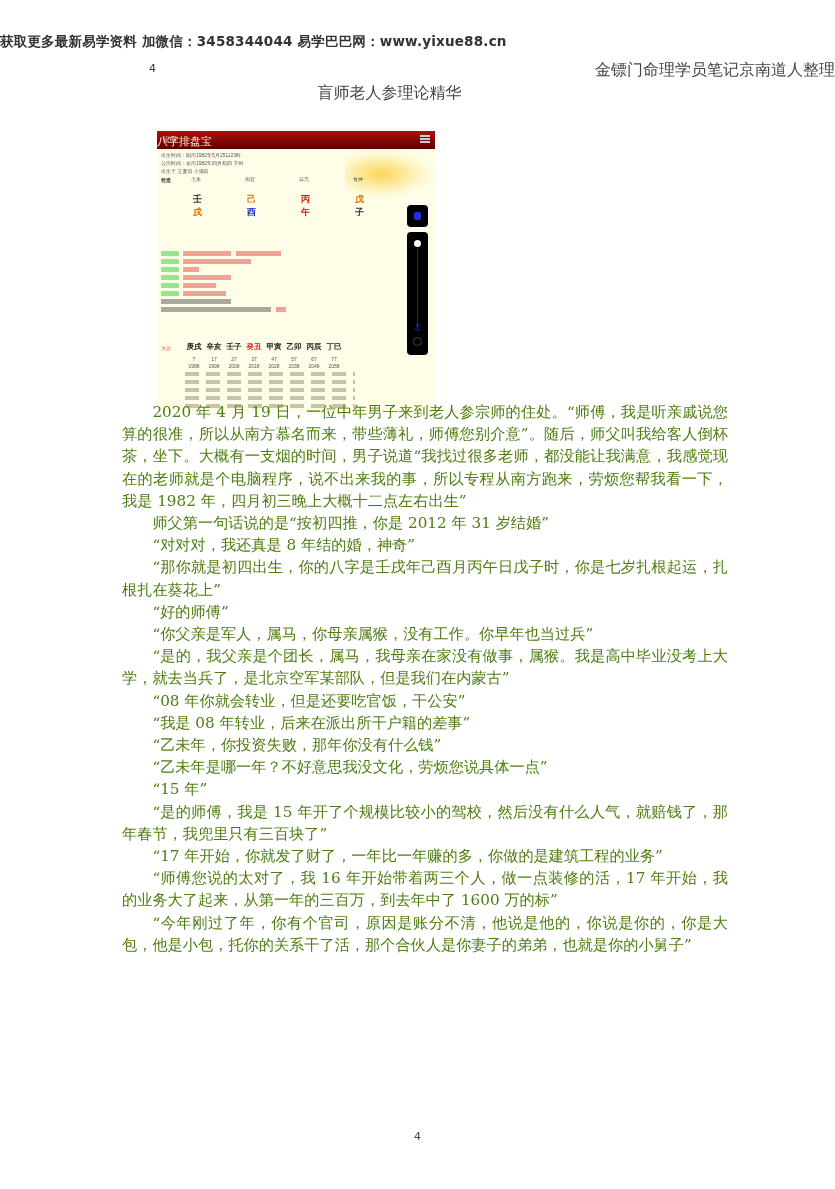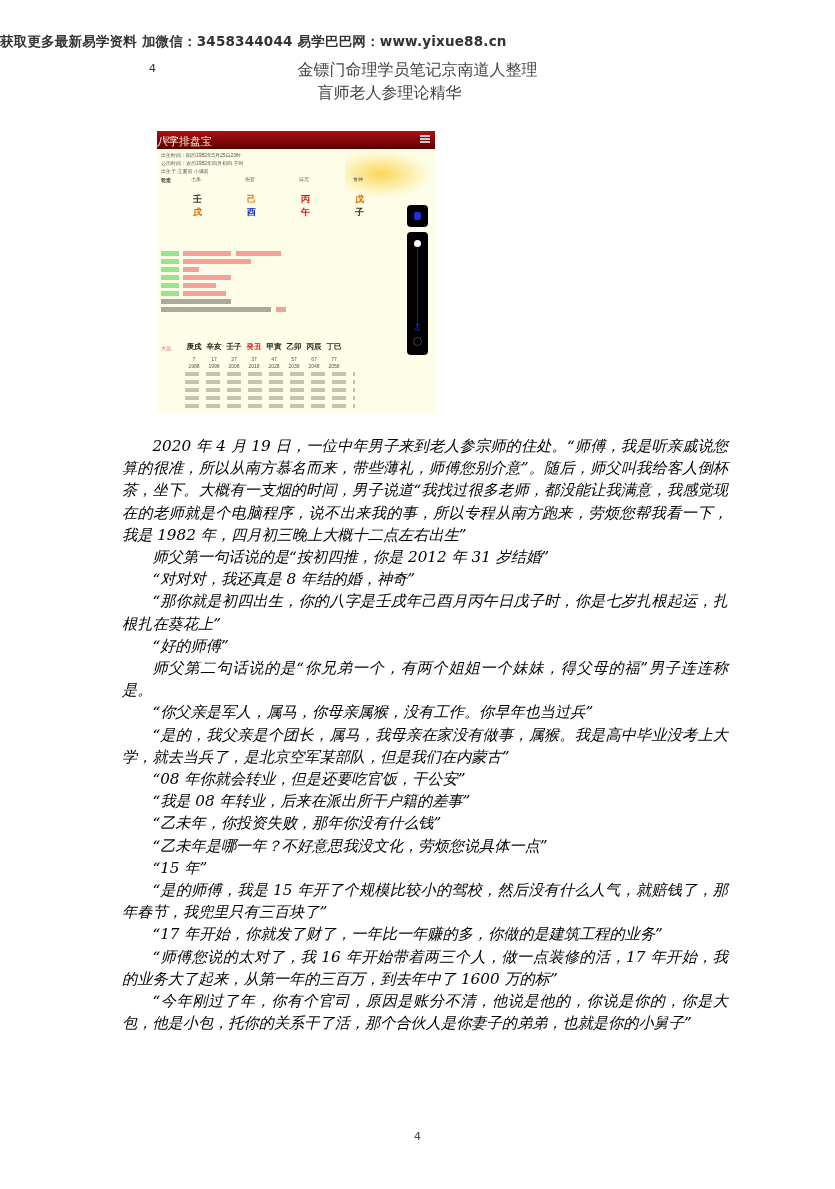--- a/index.html
+++ b/index.html
@@ -3,21 +3,21 @@
 <meta charset="utf-8">
 <style>
   html, body { margin: 0; padding: 0; background: #ffffff; }
   body { width: 835px; height: 1189px; position: relative; overflow: hidden;
          font-family: "DejaVu Serif", "Liberation Serif", serif; color: #222; }
   .watermark { position: absolute; top: 33px; left: 0; width: 667px; text-align: left;
                font-family: "DejaVu Sans", "Liberation Sans", sans-serif; font-size: 13.5px;
                font-weight: bold; color: #333; letter-spacing: 0.2px; }
   .page-num-top { position: absolute; top: 62px; left: 149px; font-size: 11px; color: #333;
                   font-family: "DejaVu Sans", sans-serif; }
-  .title1 { position: absolute; top: 60px; left: 0; width: 835px; text-align: center; font-size: 16px; color: #444; }
+  .title1 { position: absolute; top: 60px; left: 0; width: 835px; text-align: right; font-size: 16px; color: #444; }
   .title2 { position: absolute; top: 83px; left: 0; width: 779px; text-align: center; font-size: 16px; color: #444; }
 
   
   .app { position: absolute; left: 157px; top: 131px; width: 278px; height: 282px; background: #fdfde8;
          overflow: hidden; font-family: Liberation Sans, sans-serif; }
   .app-bar { height: 18px; background: linear-gradient(#b01010, #5a0000); position: relative; }
   .app-bar .back { position: absolute; left: 6px; top: 4px; font-size: 7px; color: #f3c0c0; }
   .app-bar .app-title { position: absolute; left: 0; right: 0; top: 3px; font-size: 11px; color: #fff3d0; }
   .app-bar .menu { position: absolute; right: 5px; top: 4px; width: 10px; height: 8px;
                    border-top: 2px solid #ccc; border-bottom: 2px solid #ccc; box-sizing: border-box; }
@@ -33,21 +33,21 @@
   .dayun-big span { font-size: 7.5px; font-weight: bold; color: #222; }
   .side-btn-top { position: absolute; left: 407px; top: 205px; width: 21px; height: 22px; background: #000;
                   border-radius: 4px; }
   .side-btn-top .dot { position: absolute; left: 7px; top: 7px; width: 7px; height: 8px; background: #2030e0; border-radius: 2px; }
   .side-slider { position: absolute; left: 407px; top: 232px; width: 21px; height: 123px; background: #000; border-radius: 4px; }
   .side-slider .knob { position: absolute; left: 7px; top: 8px; width: 7px; height: 7px; border-radius: 50%; background: #fff; }
   .side-slider .track { position: absolute; left: 10px; top: 16px; width: 1px; height: 80px; background: #1a2090; }
   .side-slider .note { position: absolute; left: 6px; top: 90px; color: #2030e0; font-size: 9px; }
   .side-slider .circle { position: absolute; left: 6px; top: 105px; width: 7px; height: 7px; border-radius: 50%; border: 1px solid #444; }
 
-  .body-text { position: absolute; left: 122px; top: 435px; width: 606px; font-size: 15.2px; line-height: 22.2px; color: #000000; font-style: italic; }
+  .body-text { position: absolute; left: 122px; top: 401px; width: 606px; font-size: 15.2px; line-height: 22.2px; color: #4d7c0f; }
   .body-text p { margin: 0; text-indent: 2em; text-align: justify; }
   .page-num-bottom { position: absolute; top: 1130px; left: 0; width: 835px; text-align: center; font-size: 11px; color: #444;
                      font-family: "DejaVu Sans", sans-serif; }
 </style>
 </head>
 <body>
 
 <div class="watermark">获取更多最新易学资料 加微信：3458344044 易学巴巴网：www.yixue88.cn</div>
 <div class="page-num-top">4</div>
 <div class="title1">金镖门命理学员笔记京南道人整理</div>
@@ -137,21 +137,20 @@
   <span class="note">♫</span>
   <span class="circle"></span>
 </div>
 
 <div class="body-text">
   <p>2020 年 4 月 19 日，一位中年男子来到老人参宗师的住处。“师傅，我是听亲戚说您算的很准，所以从南方慕名而来，带些薄礼，师傅您别介意”。随后，师父叫我给客人倒杯茶，坐下。大概有一支烟的时间，男子说道“我找过很多老师，都没能让我满意，我感觉现在的老师就是个电脑程序，说不出来我的事，所以专程从南方跑来，劳烦您帮我看一下，我是 1982 年，四月初三晚上大概十二点左右出生”</p>
   <p>师父第一句话说的是“按初四推，你是 2012 年 31 岁结婚”</p>
   <p>“对对对，我还真是 8 年结的婚，神奇”</p>
   <p>“那你就是初四出生，你的八字是壬戌年己酉月丙午日戊子时，你是七岁扎根起运，扎根扎在葵花上”</p>
   <p>“好的师傅”</p>
-  <p>师父第二句话说的是“你兄弟一个，有两个姐姐一个妹妹，得父母的福”男子连连称是。</p>
   <p>“你父亲是军人，属马，你母亲属猴，没有工作。你早年也当过兵”</p>
   <p>“是的，我父亲是个团长，属马，我母亲在家没有做事，属猴。我是高中毕业没考上大学，就去当兵了，是北京空军某部队，但是我们在内蒙古”</p>
   <p>“08 年你就会转业，但是还要吃官饭，干公安”</p>
   <p>“我是 08 年转业，后来在派出所干户籍的差事”</p>
   <p>“乙未年，你投资失败，那年你没有什么钱”</p>
   <p>“乙未年是哪一年？不好意思我没文化，劳烦您说具体一点”</p>
   <p>“15 年”</p>
   <p>“是的师傅，我是 15 年开了个规模比较小的驾校，然后没有什么人气，就赔钱了，那年春节，我兜里只有三百块了”</p>
   <p>“17 年开始，你就发了财了，一年比一年赚的多，你做的是建筑工程的业务”</p>
   <p>“师傅您说的太对了，我 16 年开始带着两三个人，做一点装修的活，17 年开始，我的业务大了起来，从第一年的三百万，到去年中了 1600 万的标”</p>

